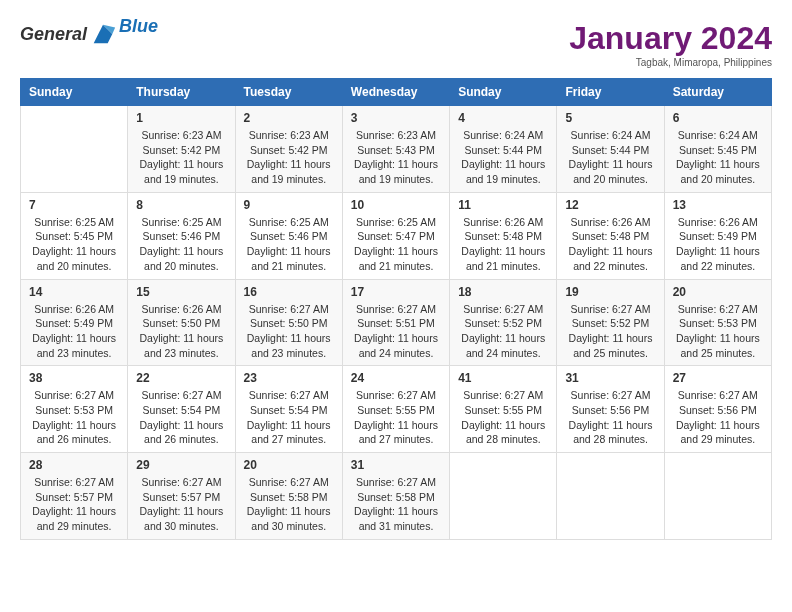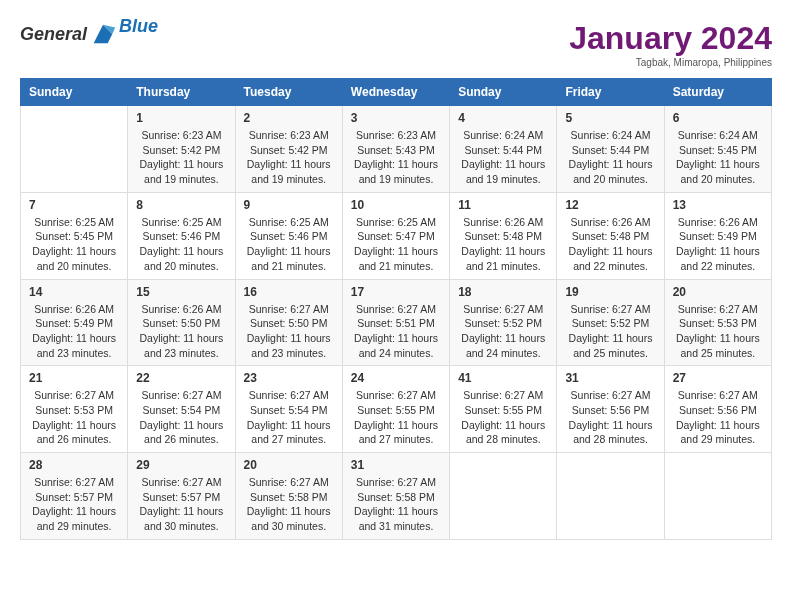--- a/index.html
+++ b/index.html
@@ -210,21 +210,21 @@
           <div class="day-num">19</div>
           <div class="day-info">Sunrise: 6:27 AM<br>Sunset: 5:52 PM<br>Daylight: 11 hours<br>and 25 minutes.</div>
         </td>
         <td>
           <div class="day-num">20</div>
           <div class="day-info">Sunrise: 6:27 AM<br>Sunset: 5:53 PM<br>Daylight: 11 hours<br>and 25 minutes.</div>
         </td>
       </tr>
       <tr>
         <td>
-          <div class="day-num">21</div>
+          <div class="day-num">38</div>
           <div class="day-info">Sunrise: 6:27 AM<br>Sunset: 5:53 PM<br>Daylight: 11 hours<br>and 26 minutes.</div>
         </td>
         <td>
           <div class="day-num">22</div>
           <div class="day-info">Sunrise: 6:27 AM<br>Sunset: 5:54 PM<br>Daylight: 11 hours<br>and 26 minutes.</div>
         </td>
         <td>
           <div class="day-num">23</div>
           <div class="day-info">Sunrise: 6:27 AM<br>Sunset: 5:54 PM<br>Daylight: 11 hours<br>and 27 minutes.</div>
         </td>

